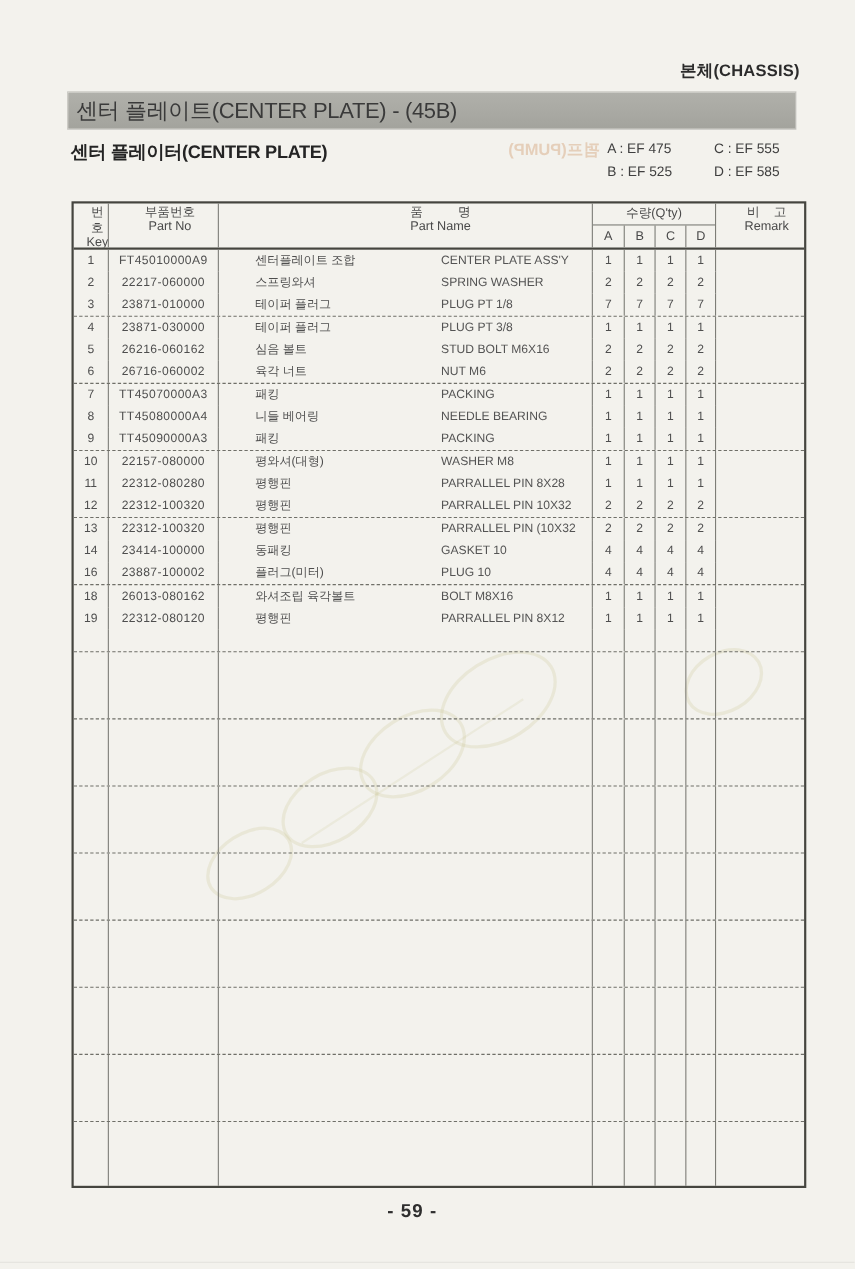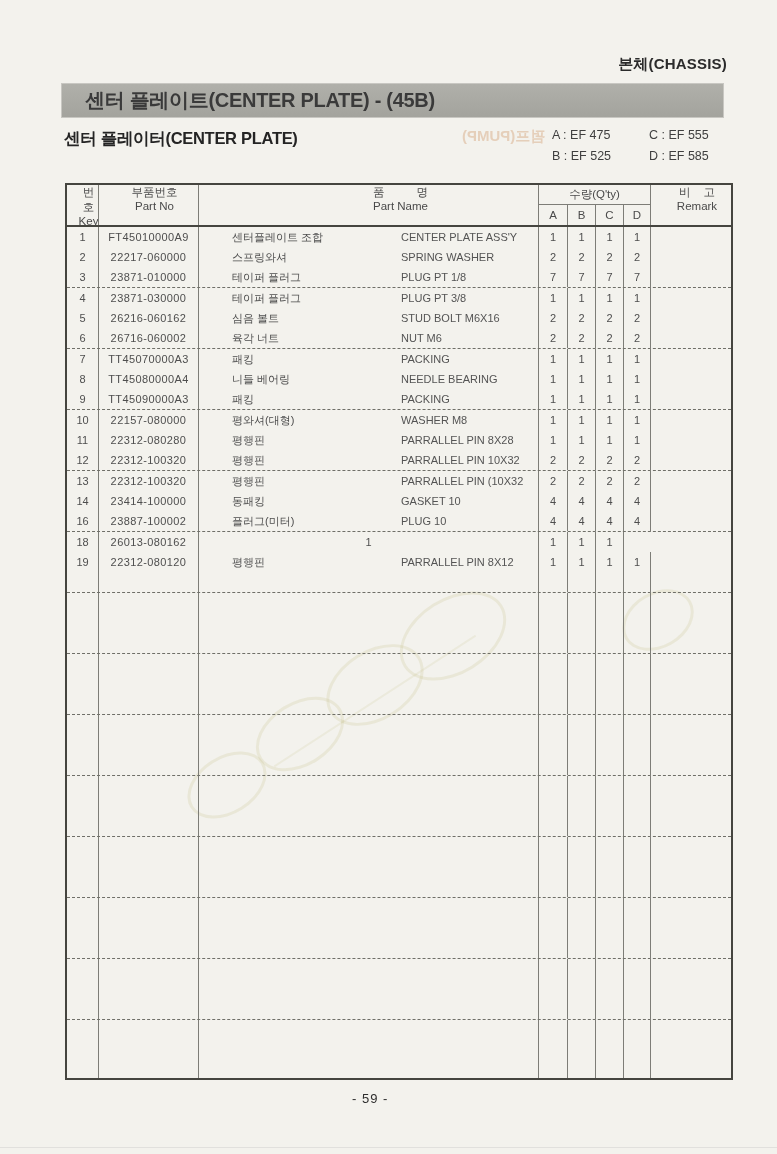--- a/index.html
+++ b/index.html
@@ -18,21 +18,21 @@
     position:absolute;top:55px;right:50px;
     font-size:15px;font-weight:700;color:#2b2b2b;letter-spacing:0.2px;
   }
   .title-bar{
     position:absolute;left:62px;top:84px;width:661px;height:33px;
     background:linear-gradient(#b0b0aa,#a3a39d);
     display:flex;align-items:center;
     box-shadow:0 0 0 1px rgba(120,120,115,0.35);
   }
   .title-bar span{
-    font-size:20px;font-weight:700;color:#3a3a3a;padding-left:23px;letter-spacing:-0.3px;
+    font-size:20px;font-weight:400;color:#3a3a3a;padding-left:7px;letter-spacing:-0.3px;
   }
   .subtitle{
     position:absolute;left:64px;top:128px;
     font-size:16.5px;font-weight:700;color:#242424;letter-spacing:-0.3px;
   }
   .ghost-top{
     position:absolute;left:462px;top:127px;
     transform:scaleX(-1);
     font-size:15px;font-weight:700;
     color:rgba(208,150,102,0.38);
@@ -87,21 +87,21 @@
   }
   .grp.empty{display:grid;grid-template-columns:32px 100px 340px 29px 28px 28px 27px 1fr;}
   .cell-key{text-align:center;}
   .cell-pno{text-align:center;letter-spacing:0.4px;}
   .cell-name{position:relative;padding-left:7px;white-space:nowrap;margin-left:26px;}
   .cell-name .en{position:absolute;left:176px;top:0;color:#545454;}
   .cell-qty{text-align:center;}
 
   .pageno{
     position:absolute;left:352px;top:1091px;
-    font-size:13px;font-weight:400;color:#2e2e2e;letter-spacing:1px;
+    font-size:17px;font-weight:700;color:#2e2e2e;letter-spacing:1px;
     white-space:pre;
   }
 
   
   .ghost{position:absolute;pointer-events:none;z-index:1;}
   .ring{position:absolute;border:3px solid rgba(195,188,130,0.20);border-radius:50%;}
   .gline{position:absolute;border-top:2px solid rgba(195,188,130,0.15);}
   .bottom-edge{position:absolute;left:0;right:0;bottom:6px;border-top:1px solid rgba(100,100,110,0.12);}
 </style>
 </head>
@@ -321,20 +321,21 @@
             <div class="c cell-qty">4</div>
             <div class="c cell-qty">4</div>
             <div class="c cell-qty">4</div>
             <div class="c cell-remark lastcol"></div>
           </div>
         </div>
         <div class="grp">
           <div class="row">
             <div class="c cell-key">18</div>
             <div class="c cell-pno">26013-080162</div>
+            <div class="c cell-name"><span>와셔조립 육각볼트</span><span class="en">BOLT M8X16</span></div>
             <div class="c cell-qty">1</div>
             <div class="c cell-qty">1</div>
             <div class="c cell-qty">1</div>
             <div class="c cell-qty">1</div>
             <div class="c cell-remark lastcol"></div>
           </div>
           <div class="row">
             <div class="c cell-key">19</div>
             <div class="c cell-pno">22312-080120</div>
             <div class="c cell-name"><span>평행핀</span><span class="en">PARRALLEL PIN 8X12</span></div>

